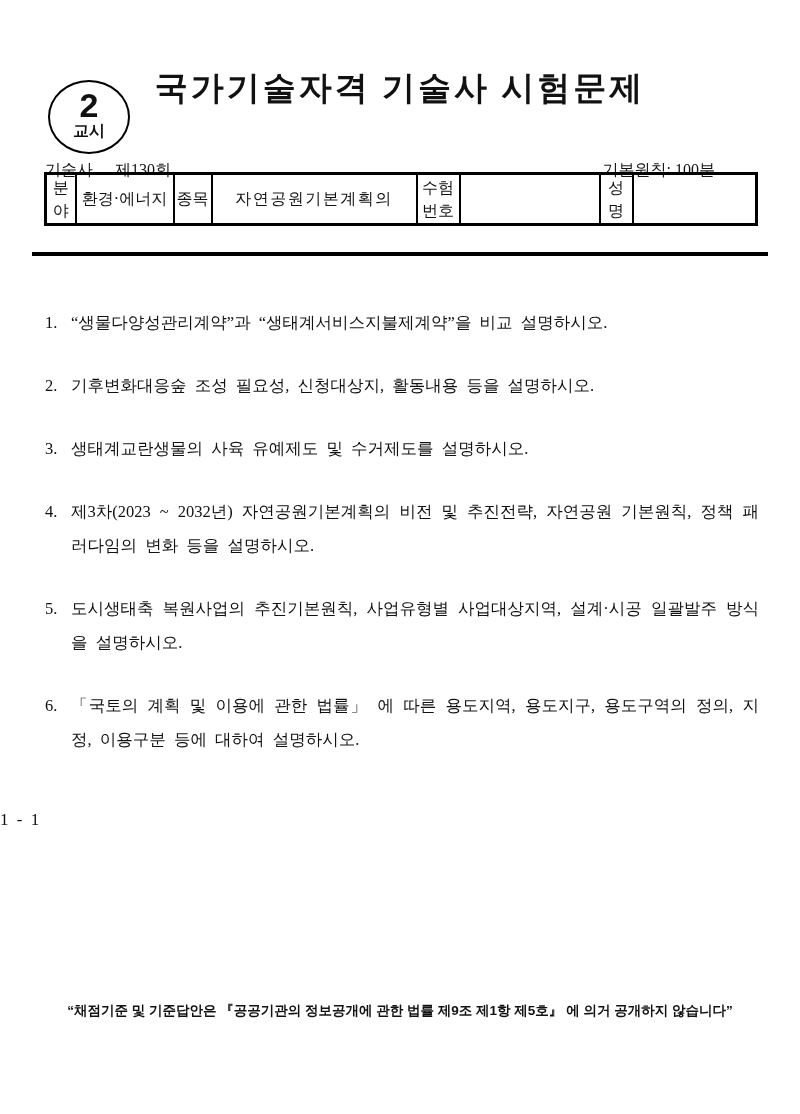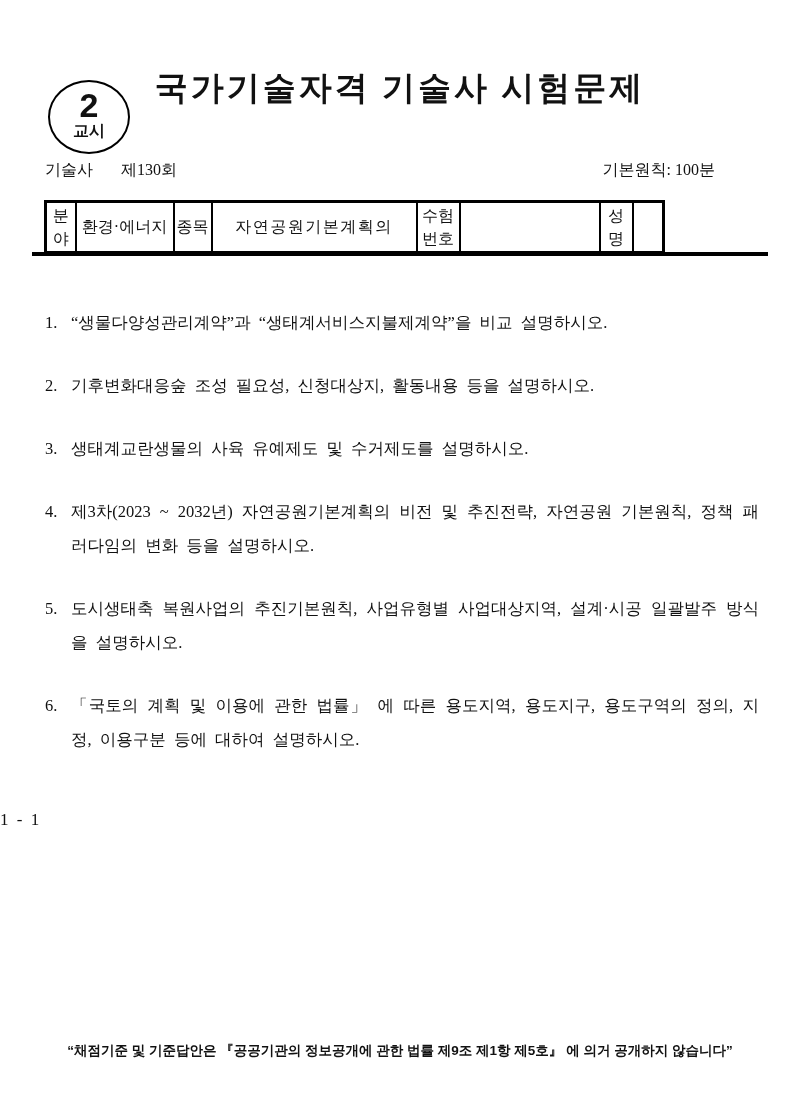--- a/index.html
+++ b/index.html
@@ -54,30 +54,30 @@
   
   .meta-row {
     position: absolute;
     top: 160px; left: 45px; right: 43px;
     display: flex;
     justify-content: space-between;
     font-size: 16px;
     line-height: 20px;
   }
   .meta-left span { display: inline-block; }
-  .meta-round { margin-left: 24px; }
+  .meta-round { margin-left: 18px; }
   .meta-right { padding-right: 42px; }
 
   
   .info-table {
     position: absolute;
-    top: 200px; left: 44px;
+    top: 172px; left: 44px;
     border-collapse: collapse;
     table-layout: fixed;
-    width: 621px;
+    width: 714px;
     height: 54px;
     border: 3px solid #000;
     font-size: 16px;
   }
   .info-table td {
     border: 2px solid #000;
     padding: 1px 2px;
     text-align: center;
     vertical-align: middle;
     overflow: hidden;
@@ -137,21 +137,20 @@
   }
   .footer-note {
     position: absolute;
     top: 1002px; left: 10px; right: 10px;
     text-align: center;
     font-family: "Liberation Sans", "DejaVu Sans", sans-serif;
     font-weight: bold;
     font-size: 13.5px;
     line-height: 18px;
     white-space: nowrap;
-    margin-top: 40px;
   }
 </style>
 </head>
 <body>
 
 <div class="page">
 
   <div class="badge">
     <span class="badge-number">2</span>
     <span class="badge-label">교시</span>

